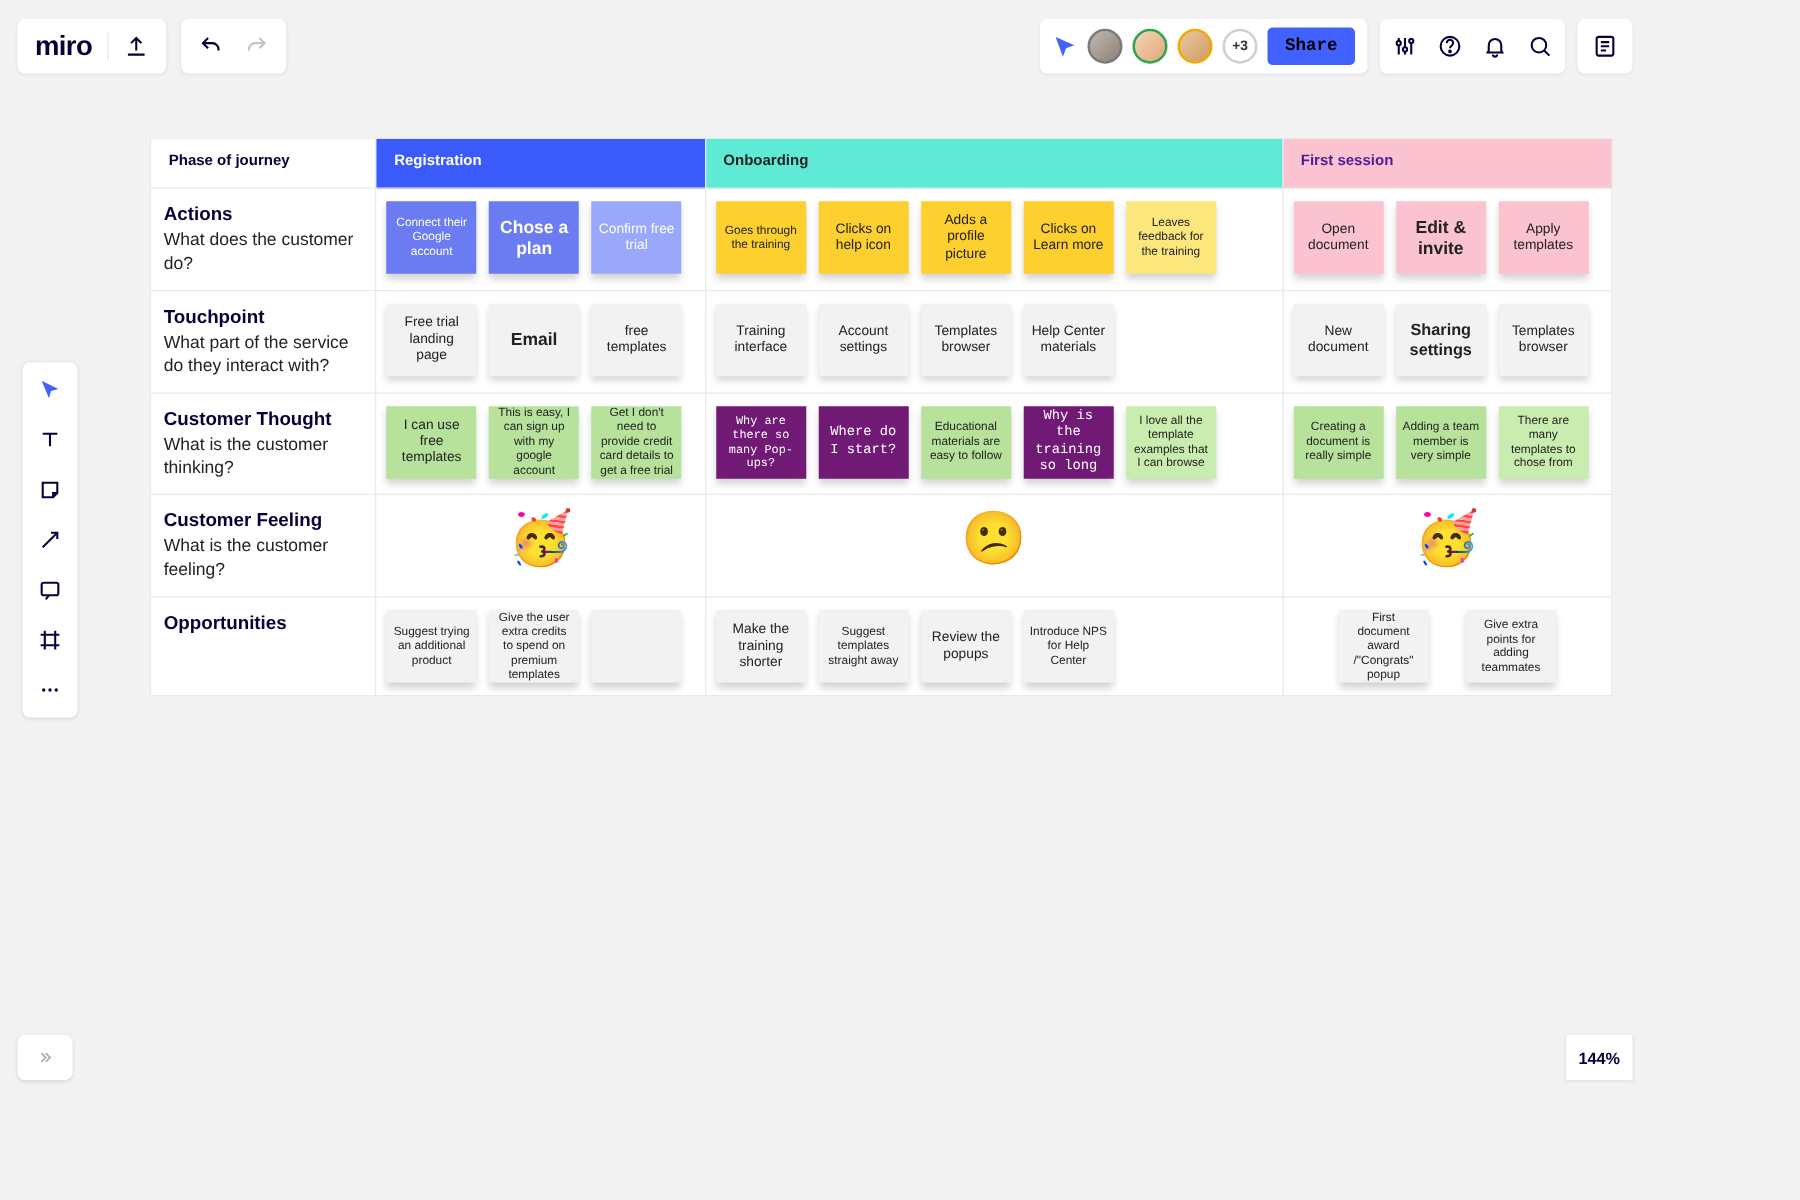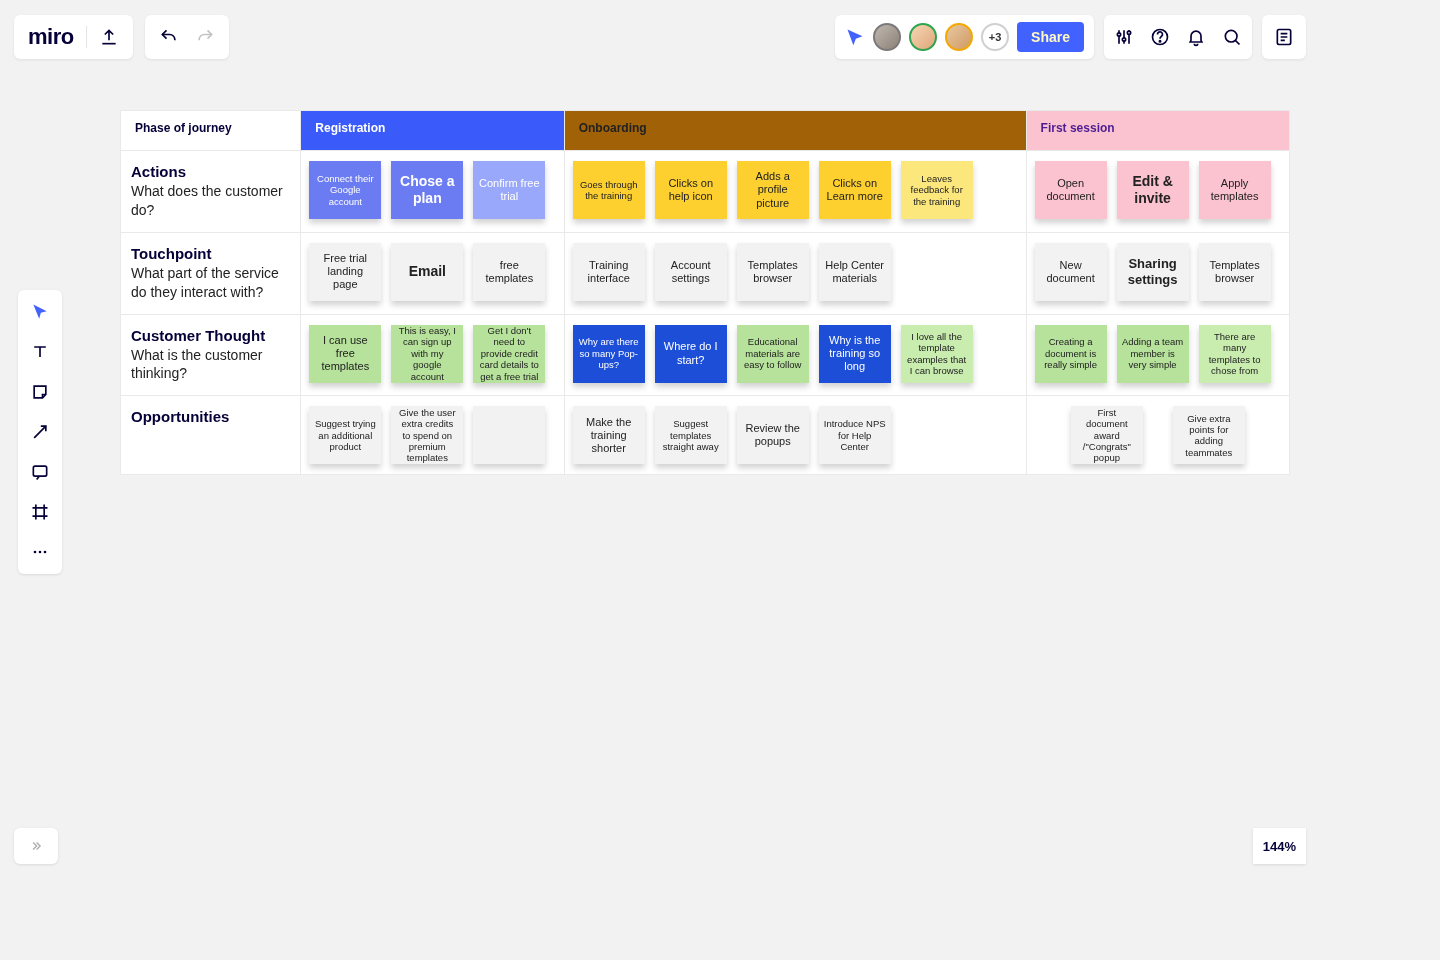--- a/index.html
+++ b/index.html
@@ -22,21 +22,21 @@
 .icon-btn.disabled { color: #c3c3c3; }
 
 .top-right { margin-left: auto; display: flex; align-items: center; gap: 10px; }
 .share-cluster { background: #fff; border-radius: 6px; height: 44px; display: flex; align-items: center; padding: 0 10px; box-shadow: 0 1px 3px rgba(0,0,0,.08); gap: 8px; }
 .cursor-icon { color: #4262ff; }
 .avatar { width: 28px; height: 28px; border-radius: 50%; border: 2px solid; display: flex; align-items: center; justify-content: center; font-size: 16px; background: #ddd; }
 .avatar.a1 { border-color: #7a7a7a; background: linear-gradient(135deg,#bfb8b0,#8e8176); }
 .avatar.a2 { border-color: #2ea44f; background: linear-gradient(135deg,#f5d6b3,#e0a77a); }
 .avatar.a3 { border-color: #f2a900; background: linear-gradient(135deg,#e8c8a0,#d09a64); }
 .avatar.more { border-color: #d0d0d0; background: #fff; color: #333; font-size: 11px; font-weight: 600; }
-.share-btn { background: #4262ff; color: #fef9c3; border: none; border-radius: 4px; height: 30px; padding: 0 14px; font-size: 14px; font-weight: 600; cursor: pointer; }
+.share-btn { background: #4262ff; color: #000000; border: none; border-radius: 4px; height: 30px; padding: 0 14px; font-size: 14px; font-weight: 600; cursor: pointer; font-family: Liberation Mono, monospace; }
 .tool-cluster { background: #fff; border-radius: 6px; height: 44px; display: flex; align-items: center; padding: 0 10px; gap: 16px; box-shadow: 0 1px 3px rgba(0,0,0,.08); }
 .tool-cluster .icon-btn svg { width: 20px; height: 20px; }
 .notes-btn { background: #fff; border-radius: 6px; height: 44px; width: 44px; display: flex; align-items: center; justify-content: center; box-shadow: 0 1px 3px rgba(0,0,0,.08); }
 
 
 .left-toolbar { position: absolute; left: 18px; top: 290px; width: 44px; background: #fff; border-radius: 6px; box-shadow: 0 1px 3px rgba(0,0,0,.1); display: flex; flex-direction: column; align-items: center; padding: 10px 0; gap: 16px; }
 .left-toolbar .tool { width: 24px; height: 24px; display: flex; align-items: center; justify-content: center; cursor: pointer; color: #050038; }
 
 
 .expand-btn { position: absolute; left: 14px; bottom: 16px; width: 44px; height: 36px; background: #fff; border-radius: 6px; display: flex; align-items: center; justify-content: center; box-shadow: 0 1px 3px rgba(0,0,0,.1); color: #b0b0b0; }
@@ -64,32 +64,32 @@
 .sticky.med { font-size: 11px; }
 
 
 .c-blue { background: #6b7cf2; color: #fff; }
 .c-bluesoft { background: #9aa8fb; color: #fff; }
 .c-yellow { background: #fdd02f; }
 .c-yellow2 { background: #fce77d; }
 .c-pink { background: #fbc2d0; }
 .c-grey { background: #f2f2f2; }
 .c-green { background: #b6e29b; }
-.c-red { background: #1d4ed8; color: #fff; }
+.c-red { background: #701a75; color: #fff; font-family: Liberation Mono, monospace; }
 .c-greenlight { background: #c9ecaf; }
 
 .emoji-cell { text-align: center; font-size: 42px; padding-top: 6px; }
 .owner-av { width: 58px; height: 58px; border-radius: 50%; margin: 4px auto; display: block; }
 .owner-av.o1 { background: radial-gradient(circle at 50% 35%, #e8cbb2 35%, #fff 36%), #e4e4e4; background-color:#dedede; }
 .owner-av.o2 { background: radial-gradient(circle at 50% 35%, #8a5a3e 35%, #f7c9d8 36%); }
 .owner-av.o3 { background: radial-gradient(circle at 50% 35%, #9b6a45 35%, #e6e1d7 36%); }
 
 
 .ph-registration { background: #3a5af9; color: #fff; font-weight: 600; }
-.ph-onboarding { background: #a16207; color: #222; font-weight: 600; }
+.ph-onboarding { background: #5eead4; color: #222; font-weight: 600; }
 .ph-first { background: #fbc2d0; color: #4c1d95; font-weight: 600; }
 .ph-registration, .ph-onboarding, .ph-first { font-size: 14px; }
 .col-2 { width: 260px; }
 .col-3 { width: 456px; }
 .col-4 { width: 260px; }
 </style>
 </head>
 <body>
 
 <div class="topbar">
@@ -306,20 +306,29 @@
           </td>
   <td class="cell">
             <div class="sticky-row">
     <div class="sticky c-green">Creating a document is really simple</div>
     <div class="sticky c-green">Adding a team member is very simple</div>
     <div class="sticky c-greenlight">There are many templates to chose from</div>
   </div>
           </td>
 </tr>
 
+<tr>
+  <td class="rowlabel">
+    <div class="title">Customer Feeling</div>
+    <div class="sub">What is the customer feeling?</div>
+  </td>
+  <td class="cell emoji-cell">🥳</td>
+  <td class="cell emoji-cell">😕</td>
+  <td class="cell emoji-cell">🥳</td>
+</tr>
 
 
 <tr>
   <td class="rowlabel">
     <div class="title">Opportunities</div>
   </td>
   <td class="cell">
             <div class="sticky-row">
     <div class="sticky c-grey">Suggest trying an additional product</div>
     <div class="sticky c-grey">Give the user extra credits to spend on premium templates</div>

